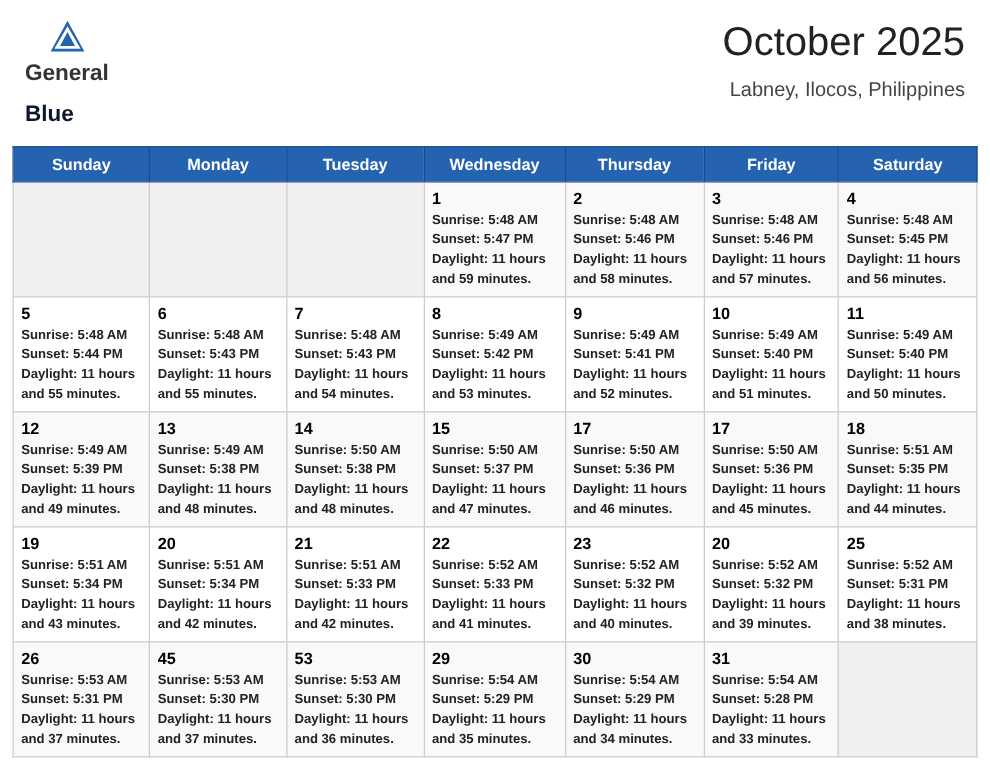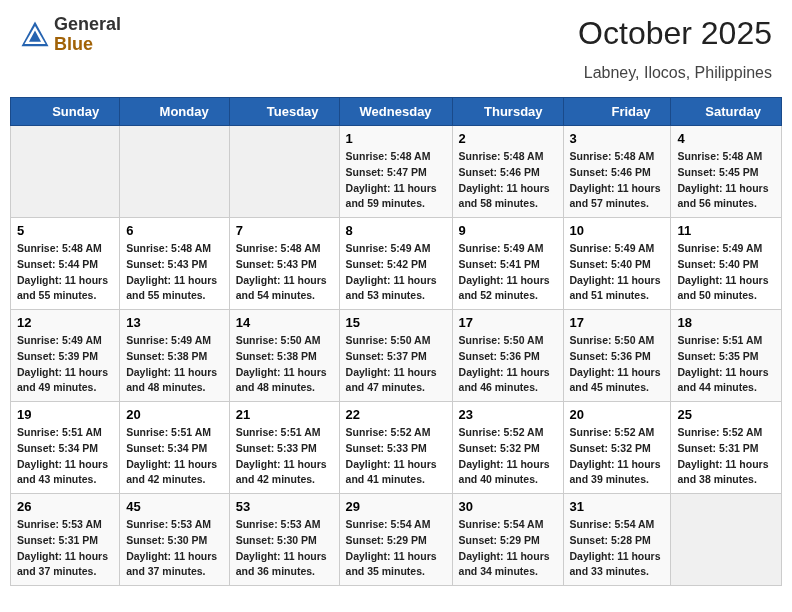--- a/index.html
+++ b/index.html
@@ -14,28 +14,29 @@
       display: flex;
       justify-content: space-between;
       align-items: flex-start;
       margin-bottom: 10px;
       padding: 5px 10px;
     }
     .logo {
       display: flex;
       align-items: center;
       gap: 4px;
+      flex-direction: column;
     }
     .logo-text {
       font-size: 18px;
       font-weight: bold;
       line-height: 1.1;
     }
     .logo-general { color: #333; }
-    .logo-blue { color: #a16207; }
+    .logo-blue { color: #0f172a; margin-top: 13px; }
     .logo-icon {
       width: 30px;
       height: 30px;
     }
     .title-area {
       text-align: right;
     }
     .month-title {
       font-size: 32px;
       font-weight: normal;
@@ -46,21 +47,21 @@
       color: #444;
       margin-top: 12px;
     }
     .calendar {
       width: 100%;
       border-collapse: collapse;
     }
     .calendar th {
       background-color: #2563b0;
       color: #fff;
-      text-align: right;
+      text-align: center;
       padding: 6px 20px;
       font-size: 13px;
       font-weight: bold;
       border: 1px solid #1a4a8a;
     }
     .calendar td {
       border: 1px solid #ccc;
       vertical-align: top;
       padding: 5px 6px;
       width: 113px;

